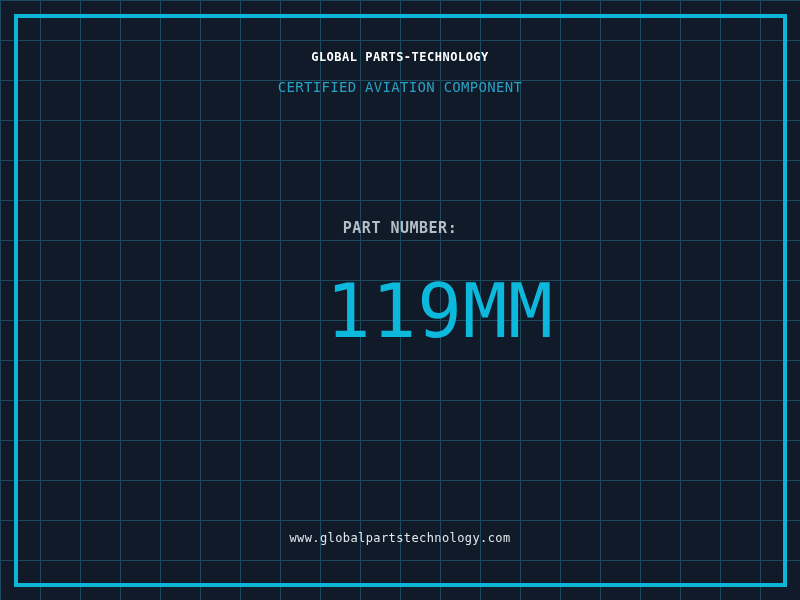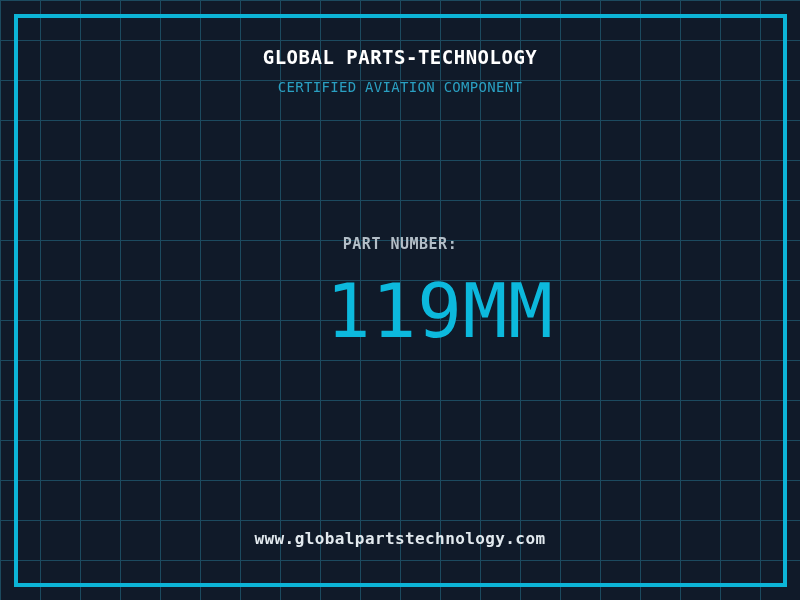--- a/index.html
+++ b/index.html
@@ -38,56 +38,56 @@
   }
   .text-line {
     position: absolute;
     left: 0;
     width: 100%;
     text-align: center;
     white-space: pre;
   }
   .company-title {
     top: 49px;
-    font-size: 19px;
+    font-size: 12px;
     line-height: 16px;
     font-weight: bold;
     letter-spacing: 0.5px;
     color: var(--title);
   }
   .certification-subtitle {
     top: 80px;
     font-size: 14px;
     line-height: 15px;
     font-weight: normal;
     letter-spacing: 0.3px;
     color: var(--subtitle);
   }
   .part-number-label {
-    top: 236px;
+    top: 220px;
     font-size: 15px;
     line-height: 16px;
     font-weight: bold;
     letter-spacing: 0.5px;
     color: var(--part-label);
   }
   .part-number-value {
     top: 274px;
     font-size: 74px;
     line-height: 74px;
     font-weight: normal;
     letter-spacing: 1px;
     color: var(--part-value);
     margin-left: 40px;
   }
   .website-url {
     top: 531px;
-    font-size: 16px;
+    font-size: 12px;
     line-height: 15px;
-    font-weight: bold;
+    font-weight: normal;
     letter-spacing: 0.4px;
     color: var(--footer);
   }
 </style>
 </head>
 <body>
 
 <div class="grid-overlay"></div>
 <div class="frame"></div>
 

